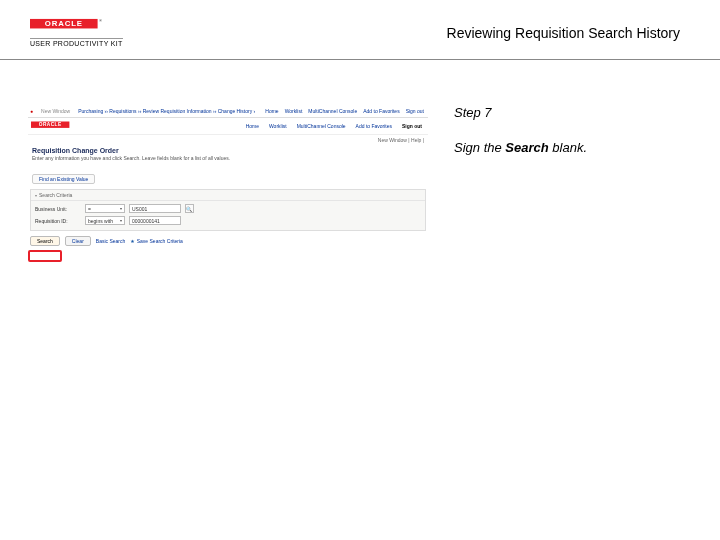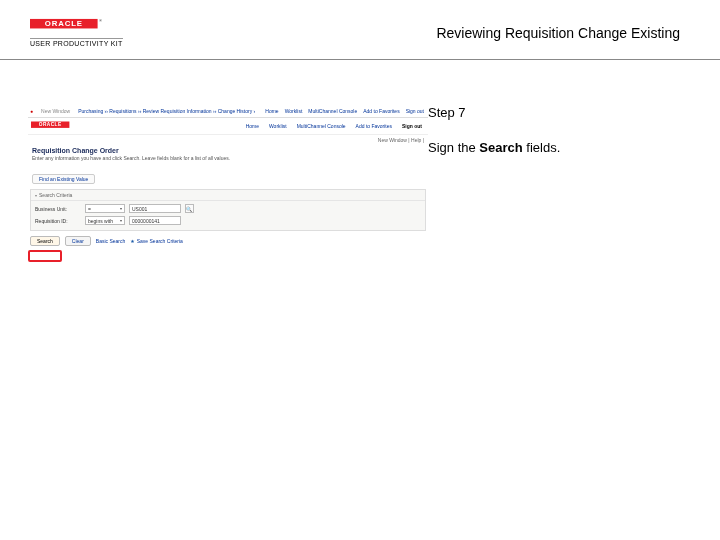--- a/index.html
+++ b/index.html
@@ -47,38 +47,38 @@
   .lp-input { border:1px solid #bbb; background:#fff; font-size:5px; height:9px; padding:0 2px; display:flex; align-items:center; }
   .lp-iconbtn { width:9px; height:9px; border:1px solid #bbb; background:#fafafa; display:flex; align-items:center; justify-content:center; font-size:5px; color:#555; }
 
   .lp-actions { display:flex; align-items:center; gap:5px; padding:5px 0 0 2px; font-size:5px; }
   .lp-actbtn { border:1px solid #bbb; background:#f5f5f5; color:#003399; padding:1px 6px; border-radius:2px; }
   .lp-actbtn.primary { background:#fff7e8; color:#000; }
   .lp-highlight { position:absolute; border:2px solid #e8202a; border-radius:2px; pointer-events:none; }
   .lp-bookmark { color:#003399; display:flex; align-items:center; gap:2px; }
   .lp-bookmark::before { content:"★"; color:#1a5aa8; font-size:5px; }
 
-  .instructions { position: absolute; left: 428px; top: 105px; width: 250px; }
+  .instructions { position: absolute; left: 454px; top: 105px; width: 250px; font-style: italic; }
   .step-label { font-size: 13px; color: #000; margin-bottom: 20px; }
   .step-text { font-size: 13px; color: #000; }
   .step-text .bold { font-weight: bold; }
 </style>
 </head>
 <body>
 
 <div class="header">
   <div class="logo-area">
     <svg class="oracle-logo" viewBox="0 0 90 14" width="78">
       <rect class="bar" x="0" y="0" width="78" height="11"></rect>
       <text x="39" y="8.5" text-anchor="middle" fill="#fff" font-family="Arial" font-weight="bold" font-size="9" letter-spacing="1">ORACLE</text>
       <text x="80" y="4" fill="#000" font-size="4">®</text>
     </svg>
     <div class="upk-label">USER PRODUCTIVITY KIT</div>
   </div>
-  <div class="page-title">Reviewing Requisition Change Existing</div>
+  <div class="page-title">Reviewing Requisition Search History</div>
 </div>
 
 <div class="left-panel">
 
   <div class="lp-topbar">
     <div class="logo seg">
         <span class="mini-o">●</span>
       </div>
     <div class="seg">New Window</div>
     <div class="crumbs seg">Purchasing  ››  Requisitions  ››  Review Requisition Information  ››  Change History  ›</div>
@@ -147,15 +147,15 @@
         <span>Save Search Criteria</span>
       </span>
   </div>
 
   <div class="lp-highlight" style="left:0px; bottom:-2px; width:34px; height:12px;"></div>
 </div>
 
 <div class="instructions">
   <div class="step-label">Step 7</div>
   <div class="step-text">
-    <span>Sign the </span><span class="bold">Search</span><span> fields.</span>
+    <span>Sign the </span><span class="bold">Search</span><span> blank.</span>
   </div>
 </div>
 
 </body></html>

